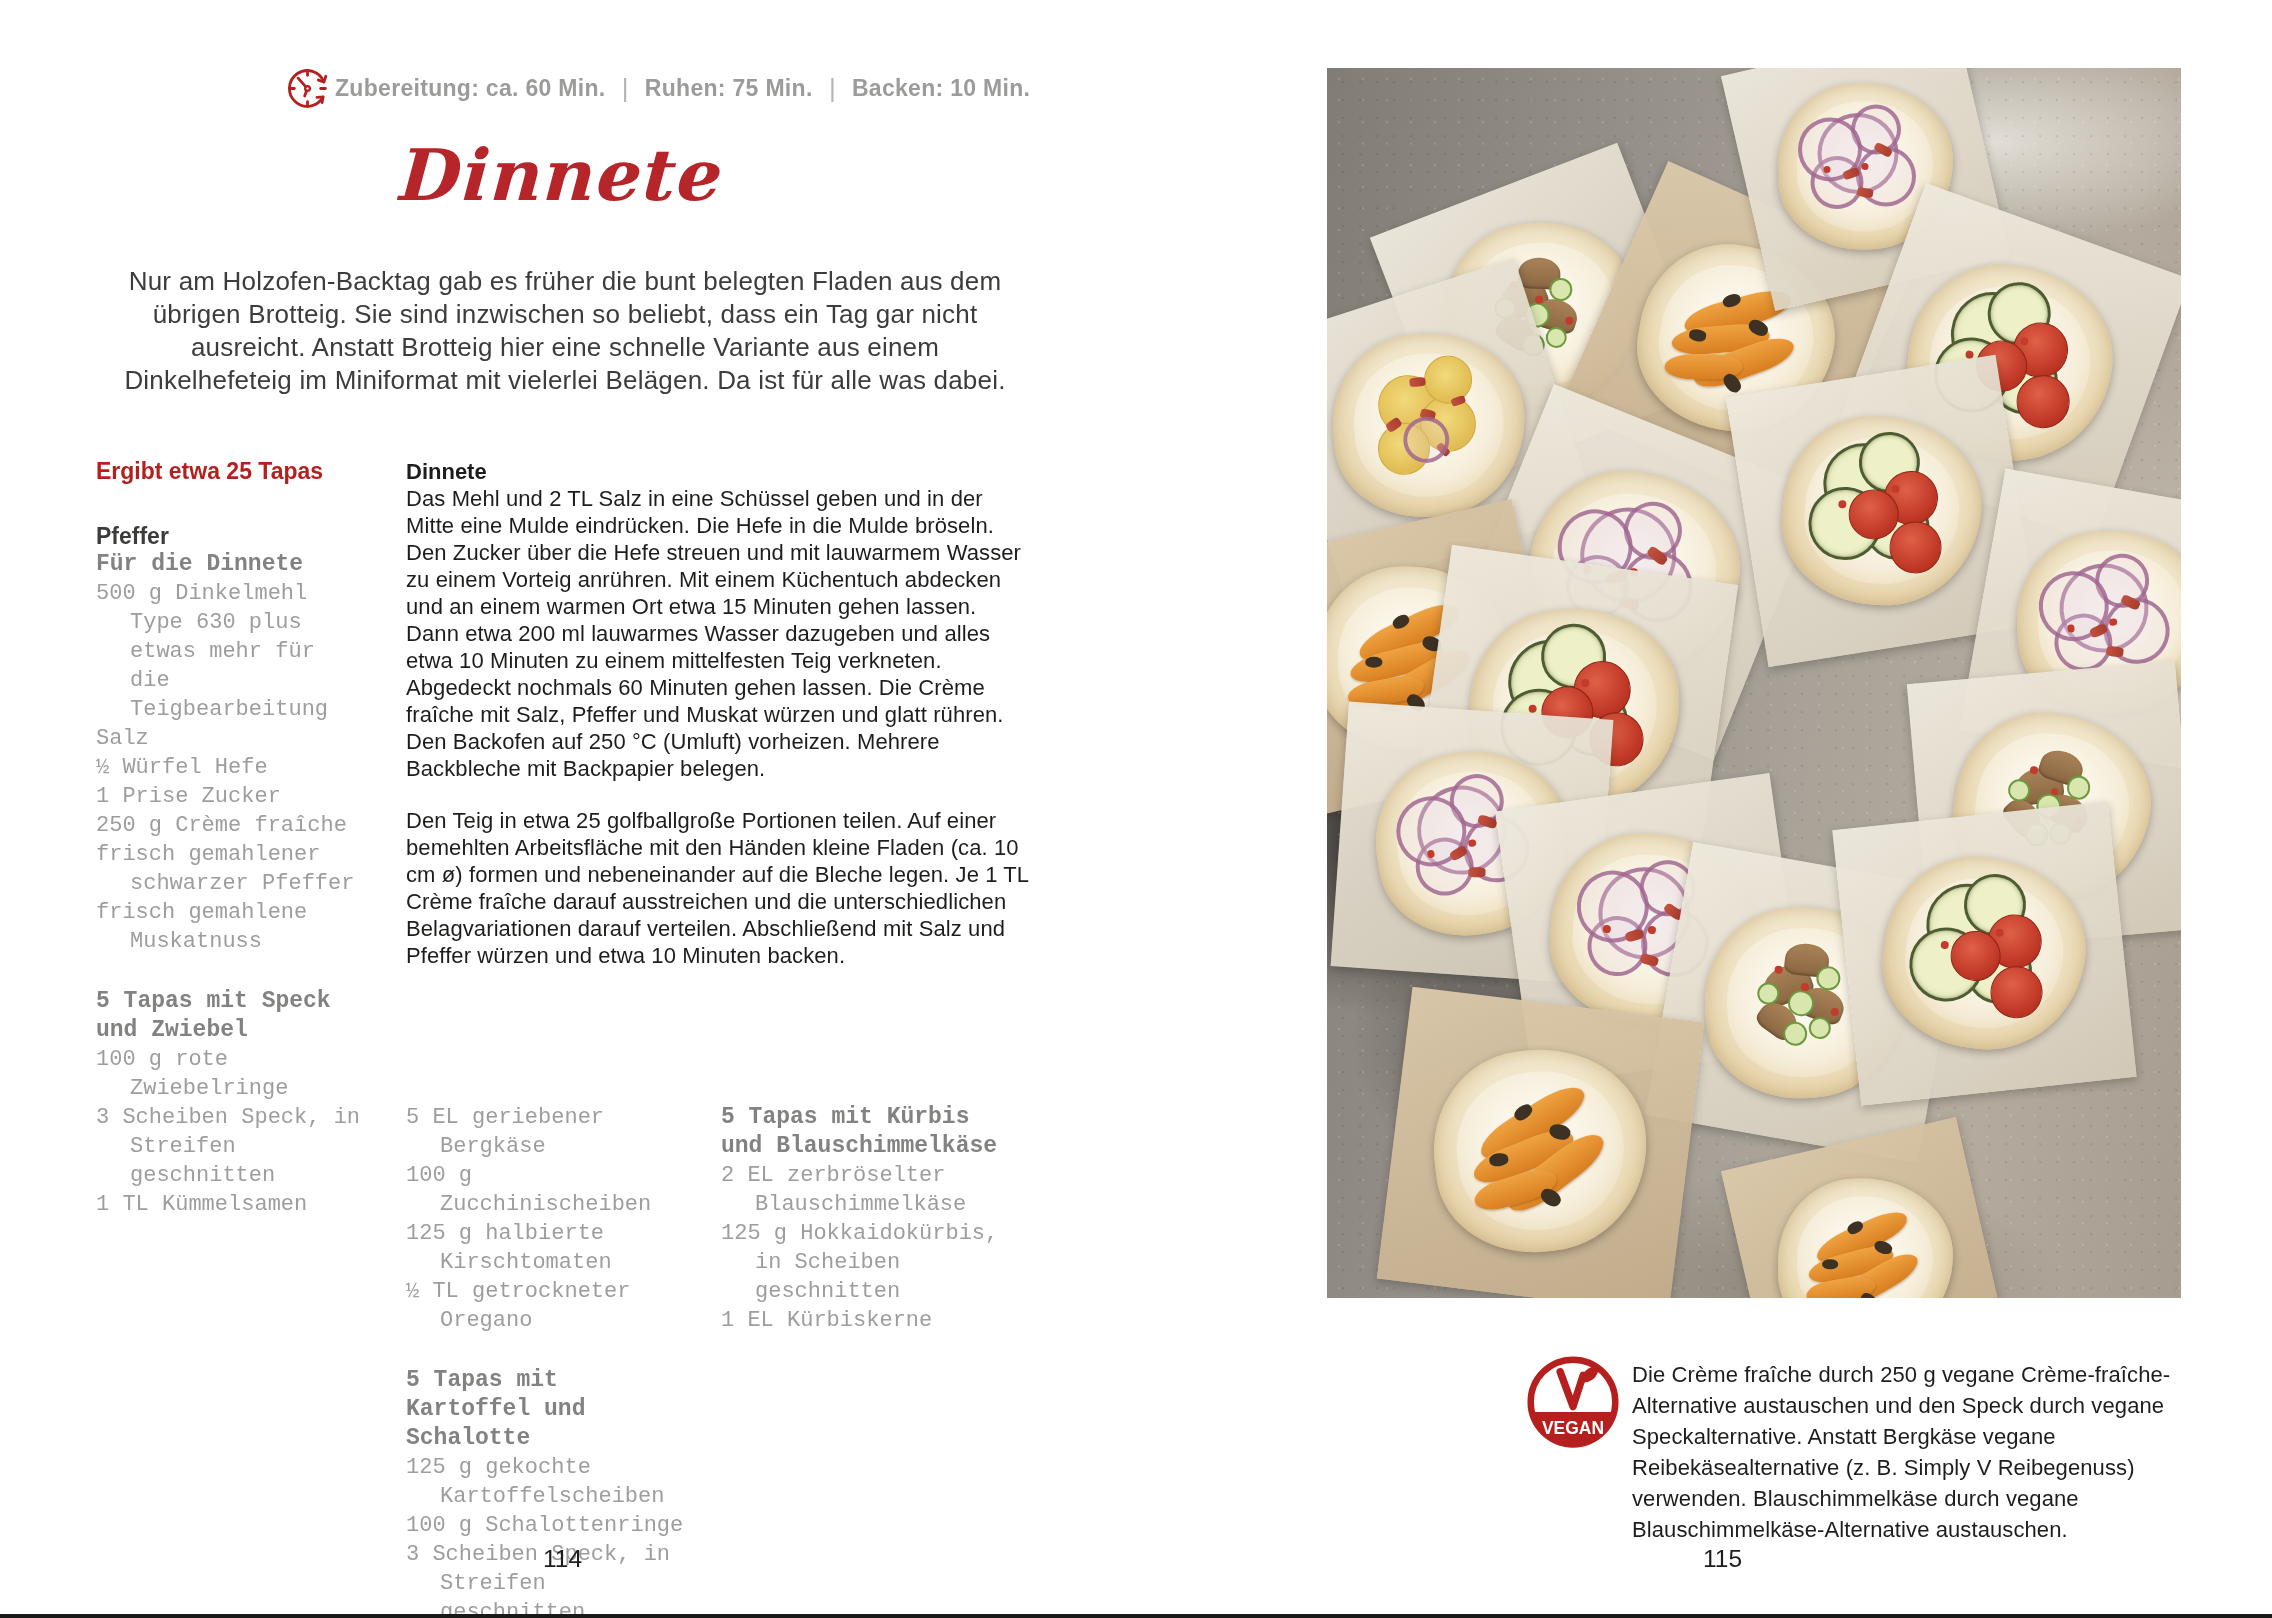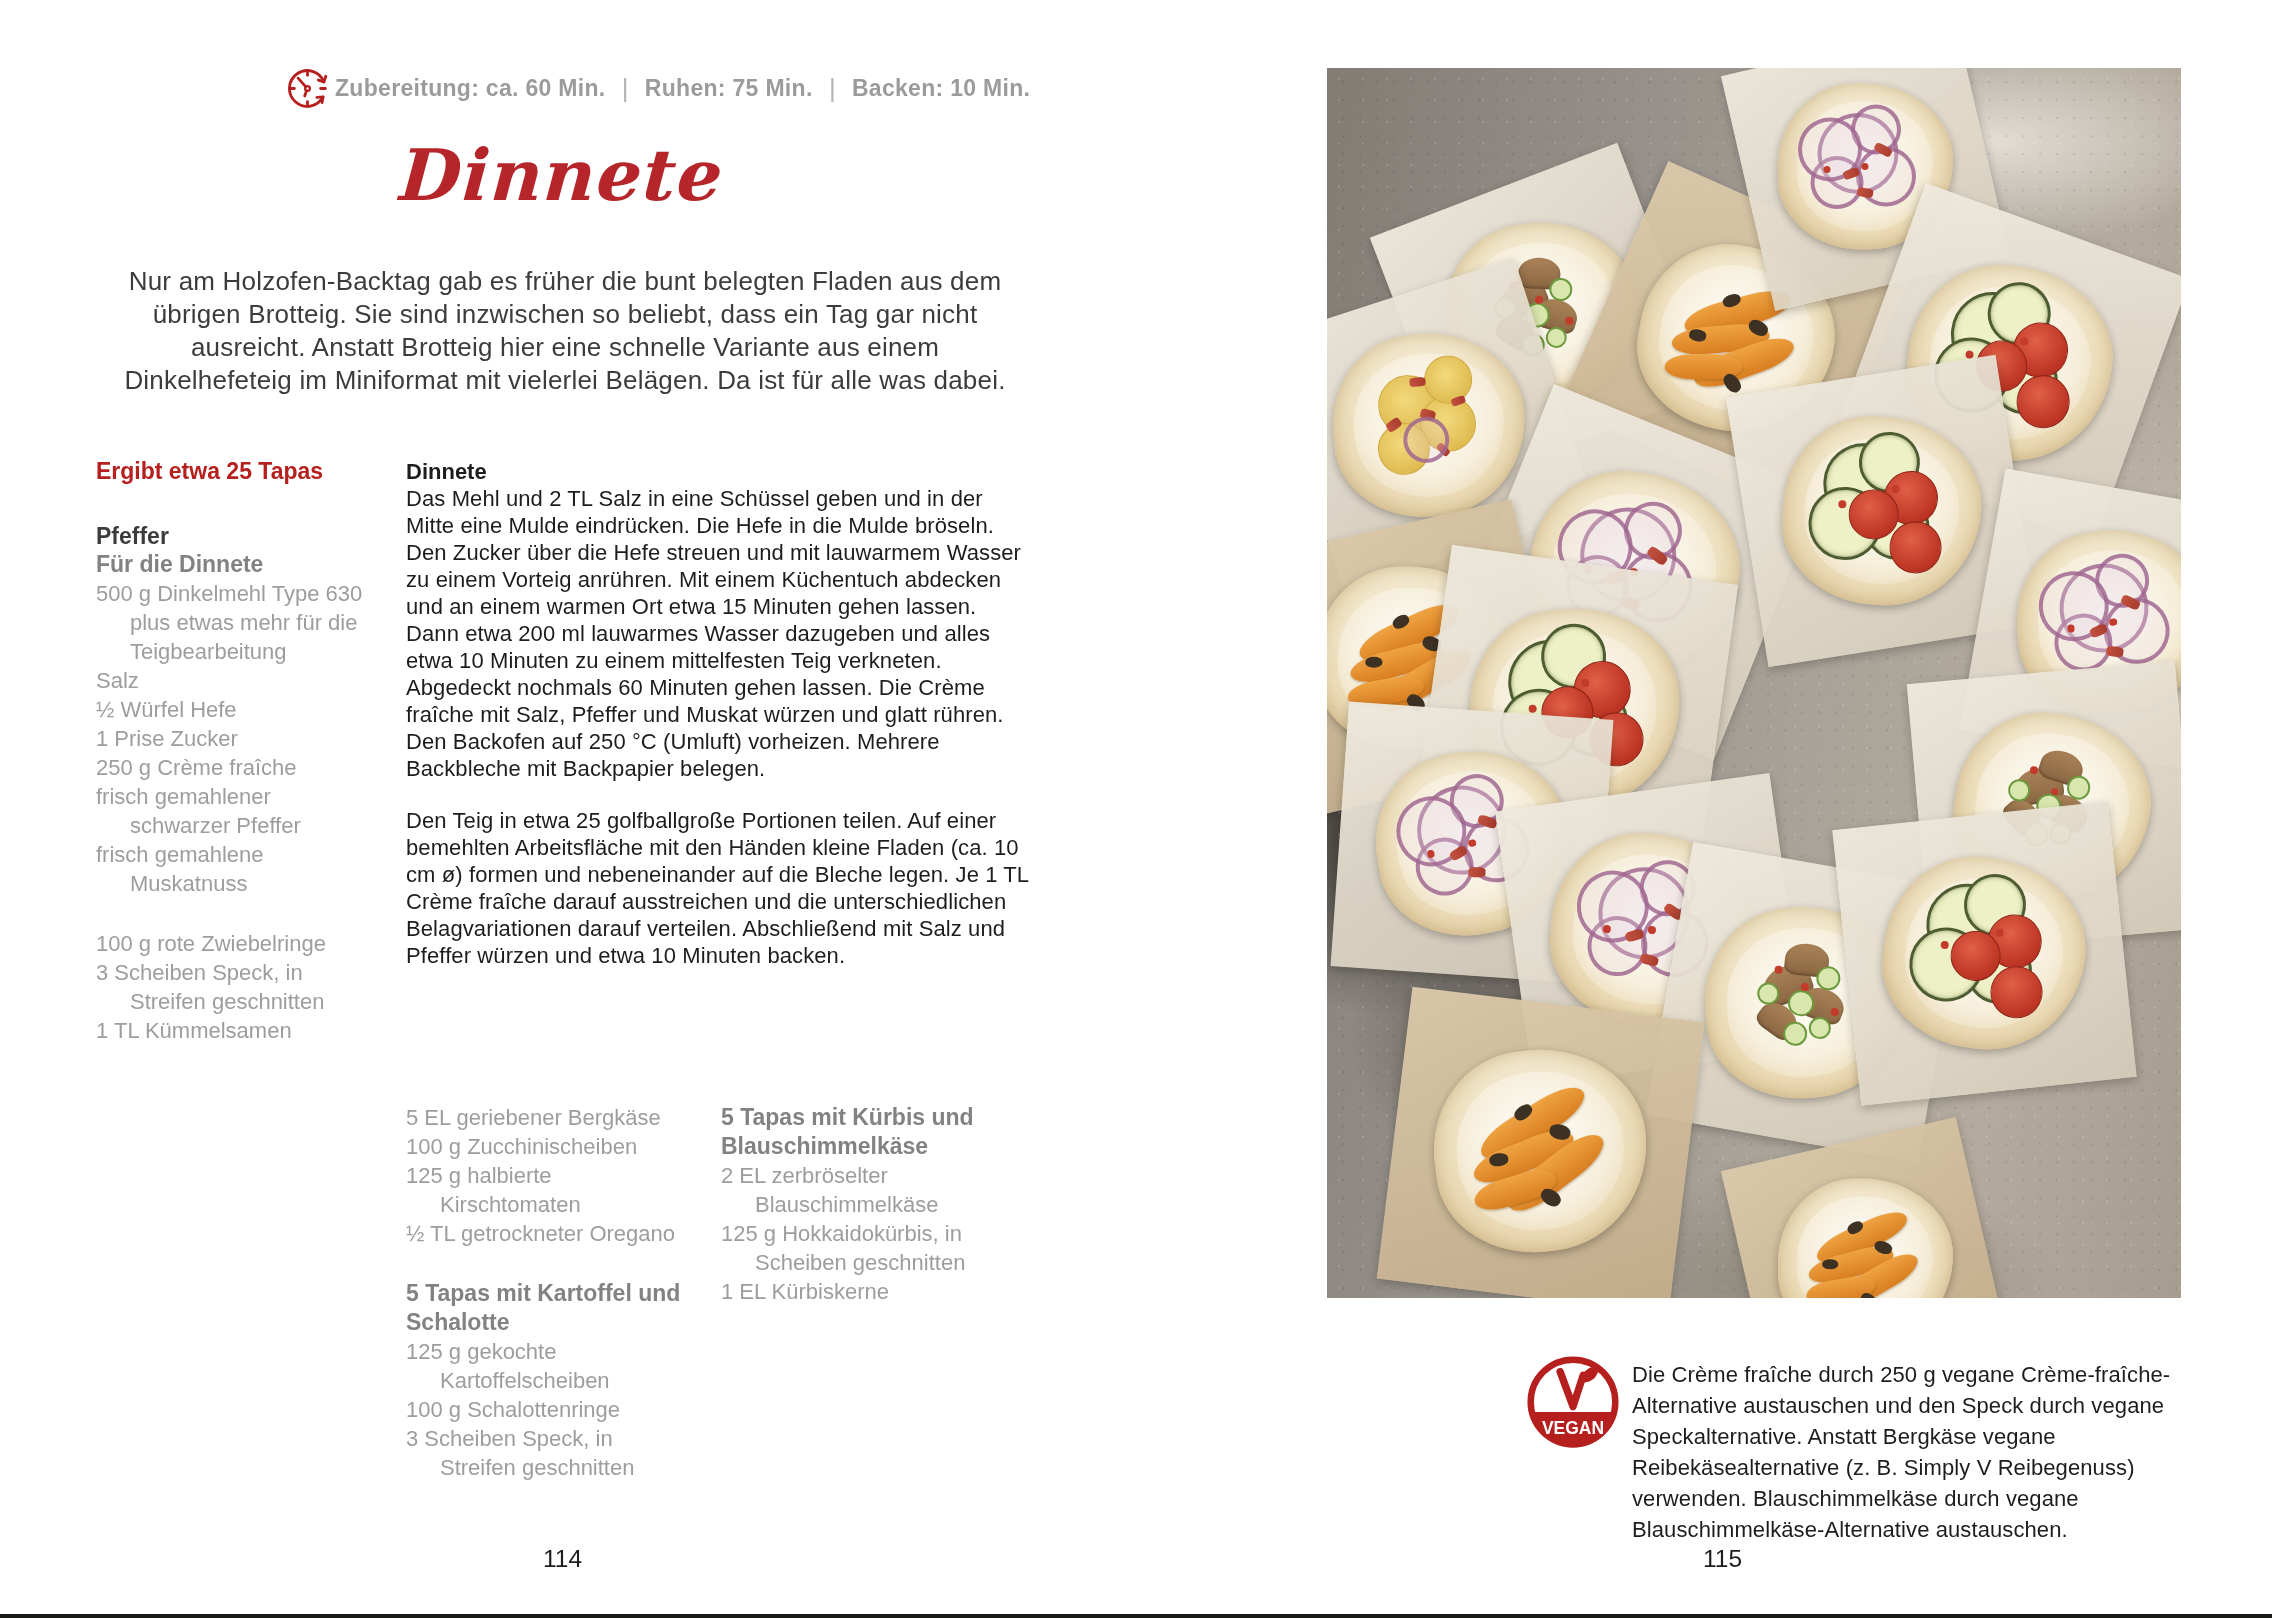--- a/index.html
+++ b/index.html
@@ -24,21 +24,21 @@
   }
   
   .col-ingredients{position:absolute;left:96px;top:458px;width:269px;}
   .col-method{position:absolute;left:406px;top:458px;width:625px;}
   .col-bottom-mid{position:absolute;left:406px;top:1103px;width:286px;}
   .col-bottom-right{position:absolute;left:721px;top:1103px;width:280px;}
   .yield{font-size:23px;font-weight:bold;color:#b5201e;margin:0 0 38px 0;}
   .ing-title{font-size:23px;font-weight:bold;color:#3c3c3b;}
   .ing-head{font-size:23px;font-weight:bold;color:#828281;line-height:29px;}
   .ing{font-size:22px;line-height:29px;color:#9d9d9c;padding-left:34px;text-indent:-34px;}
-  .ing-group{margin-bottom:31px;}
+  .ing-group{margin-bottom:31px;font-family:Liberation Mono, monospace;}
   .method-head{font-size:22px;font-weight:bold;color:#1d1d1b;line-height:27px;}
   .method-p{font-size:22px;line-height:27px;color:#1d1d1b;margin:0 0 24.5px 0;letter-spacing:0.1px;}
   
   .photo{
     position:absolute;left:1327px;top:68px;width:854px;height:1230px;overflow:hidden;
     background:
       radial-gradient(ellipse 361px 152px at 78% 6%, rgba(236,232,224,.85), transparent 70%),
       radial-gradient(ellipse 291px 408px at 103% 45%, rgba(205,198,186,.7), transparent 70%),
       radial-gradient(ellipse 326px 303px at 8% 62%, rgba(33,30,26,.82), transparent 62%),
       radial-gradient(ellipse 303px 245px at 24% 79%, rgba(48,44,38,.6), transparent 60%),
@@ -131,20 +131,21 @@
           <div class="ing-head">Für die Dinnete</div>
           <div class="ing">500 g Dinkelmehl Type 630 plus etwas mehr für die Teigbearbeitung</div>
           <div class="ing">Salz</div>
           <div class="ing">½ Würfel Hefe</div>
           <div class="ing">1 Prise Zucker</div>
           <div class="ing">250 g Crème fraîche</div>
           <div class="ing">frisch gemahlener schwarzer Pfeffer</div>
           <div class="ing">frisch gemahlene Muskatnuss</div>
         </div>
         <div class="ing-group">
+          <div class="ing-head">5 Tapas mit Speck und Zwiebel</div>
           <div class="ing">100 g rote Zwiebelringe</div>
           <div class="ing">3 Scheiben Speck, in Streifen geschnitten</div>
           <div class="ing">1 TL Kümmelsamen</div>
         </div>
       </div>
   </div>
 
   <div class="col-method">
     <div class="method-head">Dinnete</div>
     <div id="method-paras">

